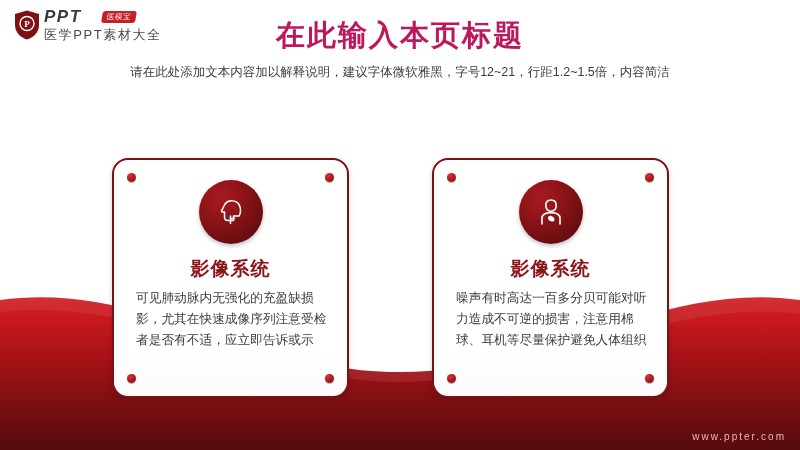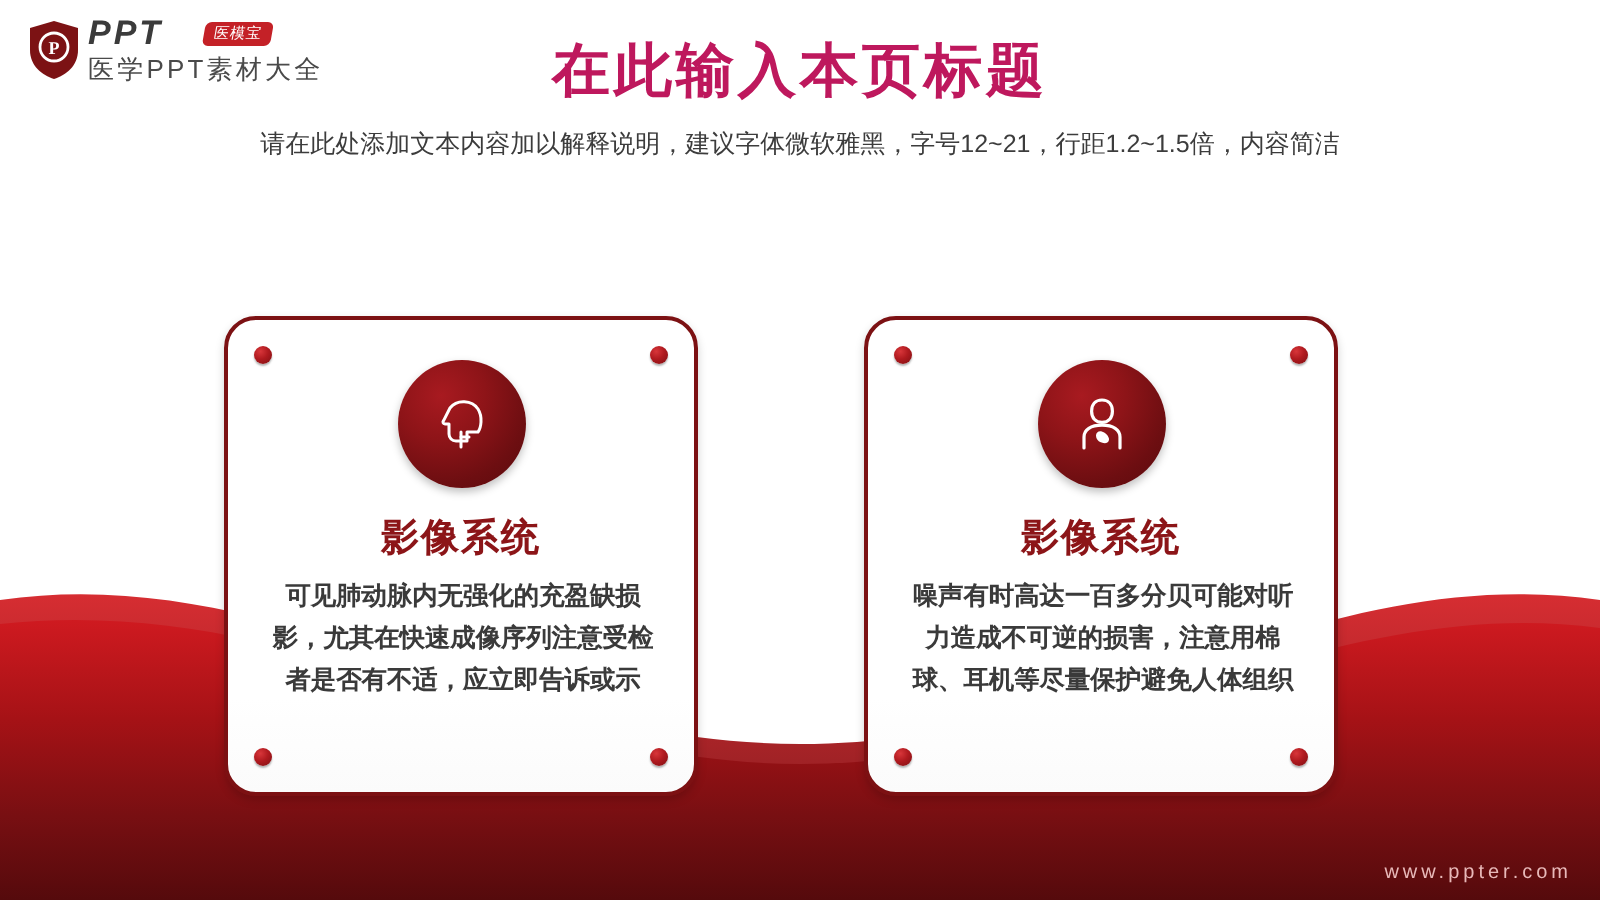--- a/index.html
+++ b/index.html
@@ -185,22 +185,21 @@
     letter-spacing: 1px;
   }
   .card-body {
     position: absolute;
     left: 22px;
     right: 20px;
     top: 128px;
     font-size: 12.7px;
     line-height: 21px;
     color: #3a3a3a;
-    text-align: center;
-    font-weight: bold;
+    text-align: left;
   }
 
   
   .card-reflection {
     position: absolute;
     top: 400px;
     width: 225px;
     height: 26px;
     border-radius: 0 0 12px 12px;
     background: linear-gradient(180deg, rgba(255,255,255,0.55) 0%, rgba(255,255,255,0.12) 55%, rgba(255,255,255,0) 100%);

